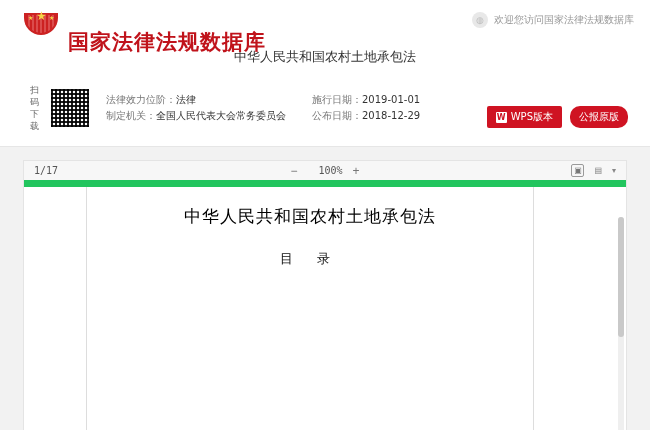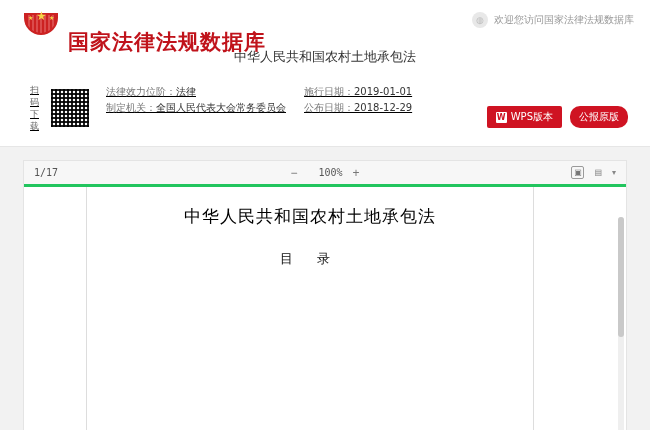--- a/index.html
+++ b/index.html
@@ -74,41 +74,40 @@
   .subtitle {
     font-size: 13px;
     color: #333;
     font-family:"DejaVu Sans", sans-serif;
   }
 
   
   .meta-strip {
     background:#fff;
     display:flex;
-    align-items:flex-start;
+    align-items:center;
     padding: 8px 20px 14px 30px;
     border-bottom: 1px solid #e6e6e6;
     position:relative;
-    text-decoration:underline;
   }
   .qr-block { display:flex; align-items:center; margin-right: 16px; }
   .qr-label {
     font-size: 9px; color:#666; line-height: 12px;
     width: 14px; margin-right: 6px;
     font-family:"DejaVu Sans", sans-serif;
   }
   .qr-code {
     width: 40px; height: 40px;
     background:
       repeating-linear-gradient(90deg,#222 0 2px,#fff 2px 4px),
       repeating-linear-gradient(0deg,#222 0 2px,#fff 2px 4px);
     background-blend-mode: multiply;
     border: 1px solid #fff;
   }
-  .meta-cols { display:flex; gap: 18px; }
+  .meta-cols { display:flex; gap: 26px; }
   .meta-col { font-size: 10px; color:#555; line-height: 16px; font-family:"DejaVu Sans", sans-serif; }
   .meta-col .k { color:#777; }
   .meta-col .v { color:#333; }
 
   .meta-actions { position:absolute; right: 22px; top: 30px; display:flex; gap:8px; }
   .btn {
     display:flex; align-items:center; gap:4px;
     color:#fff; font-size:10px;
     padding: 4px 9px;
     border-radius: 2px;
@@ -128,21 +127,21 @@
   .viewer {
     margin: 14px 24px 0 24px;
     background:#fff;
     height: 290px;
     position: relative;
     box-shadow: 0 0 0 1px #e4e4e4;
   }
   .toolbar {
     height: 26px;
     background:#f7f7f7;
-    border-bottom:3px solid #22c55e;
+    border-bottom:7px solid #22c55e;
     display:flex; align-items:center;
     padding: 0 10px;
     position:relative;
     font-size:10px; color:#555;
   }
   .page-indicator { font-size:10px; color:#555; font-family:"DejaVu Sans Mono", monospace; }
   .zoom-group {
     position:absolute; left:50%; transform:translateX(-50%);
     display:flex; align-items:center; gap:10px;
     font-size:10px; color:#555;

